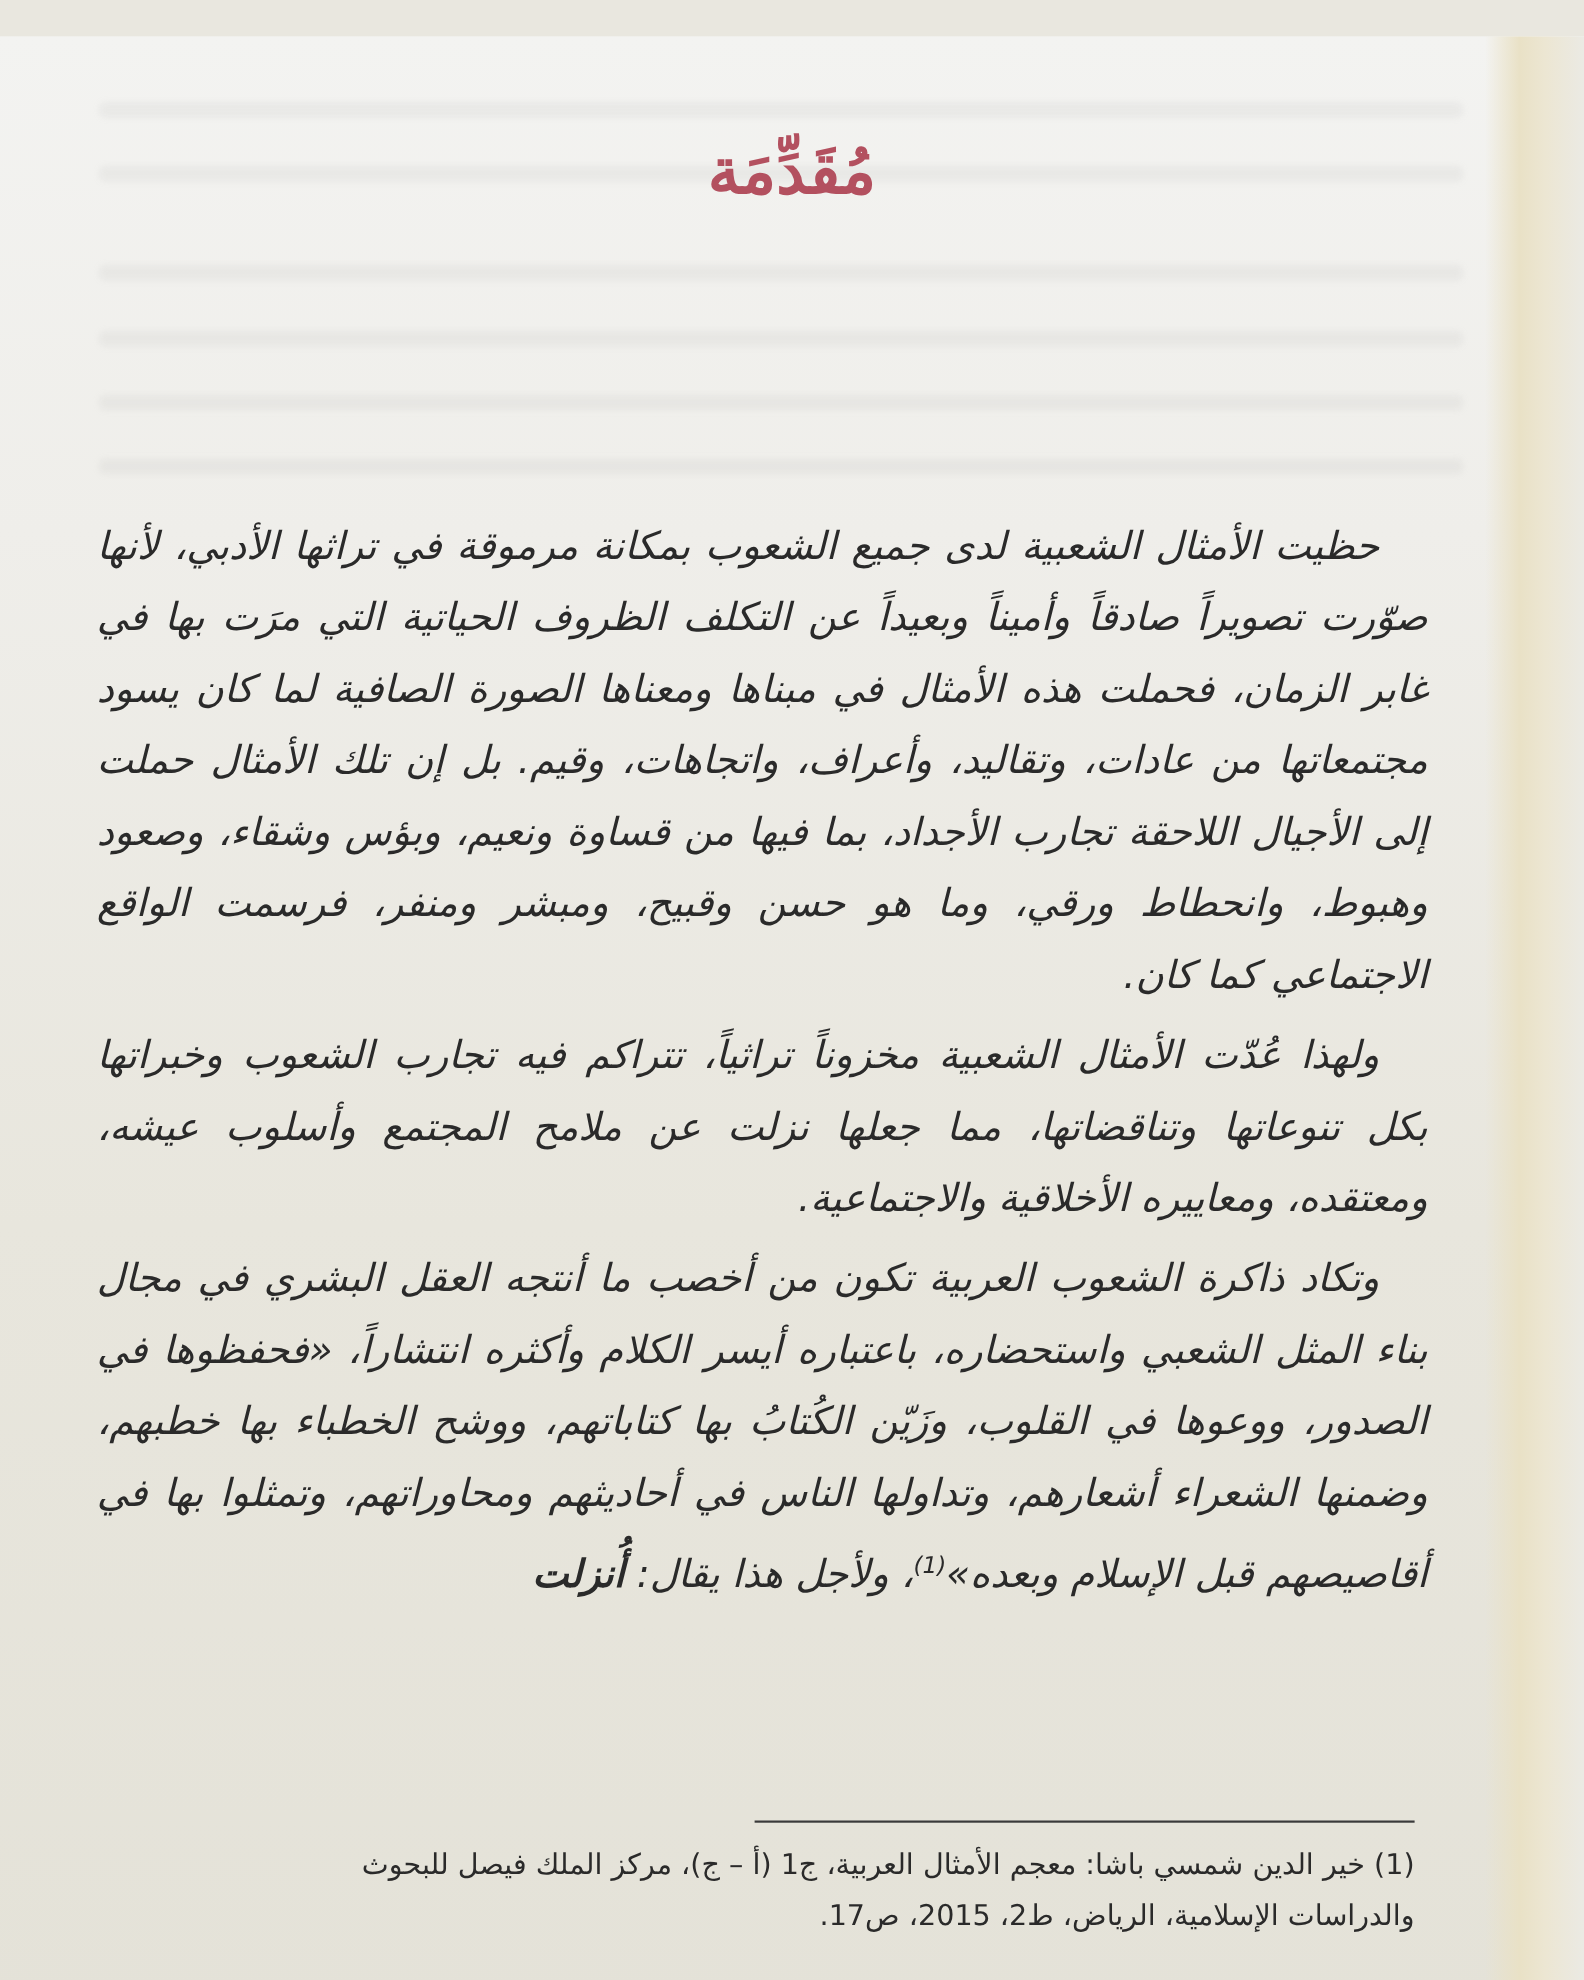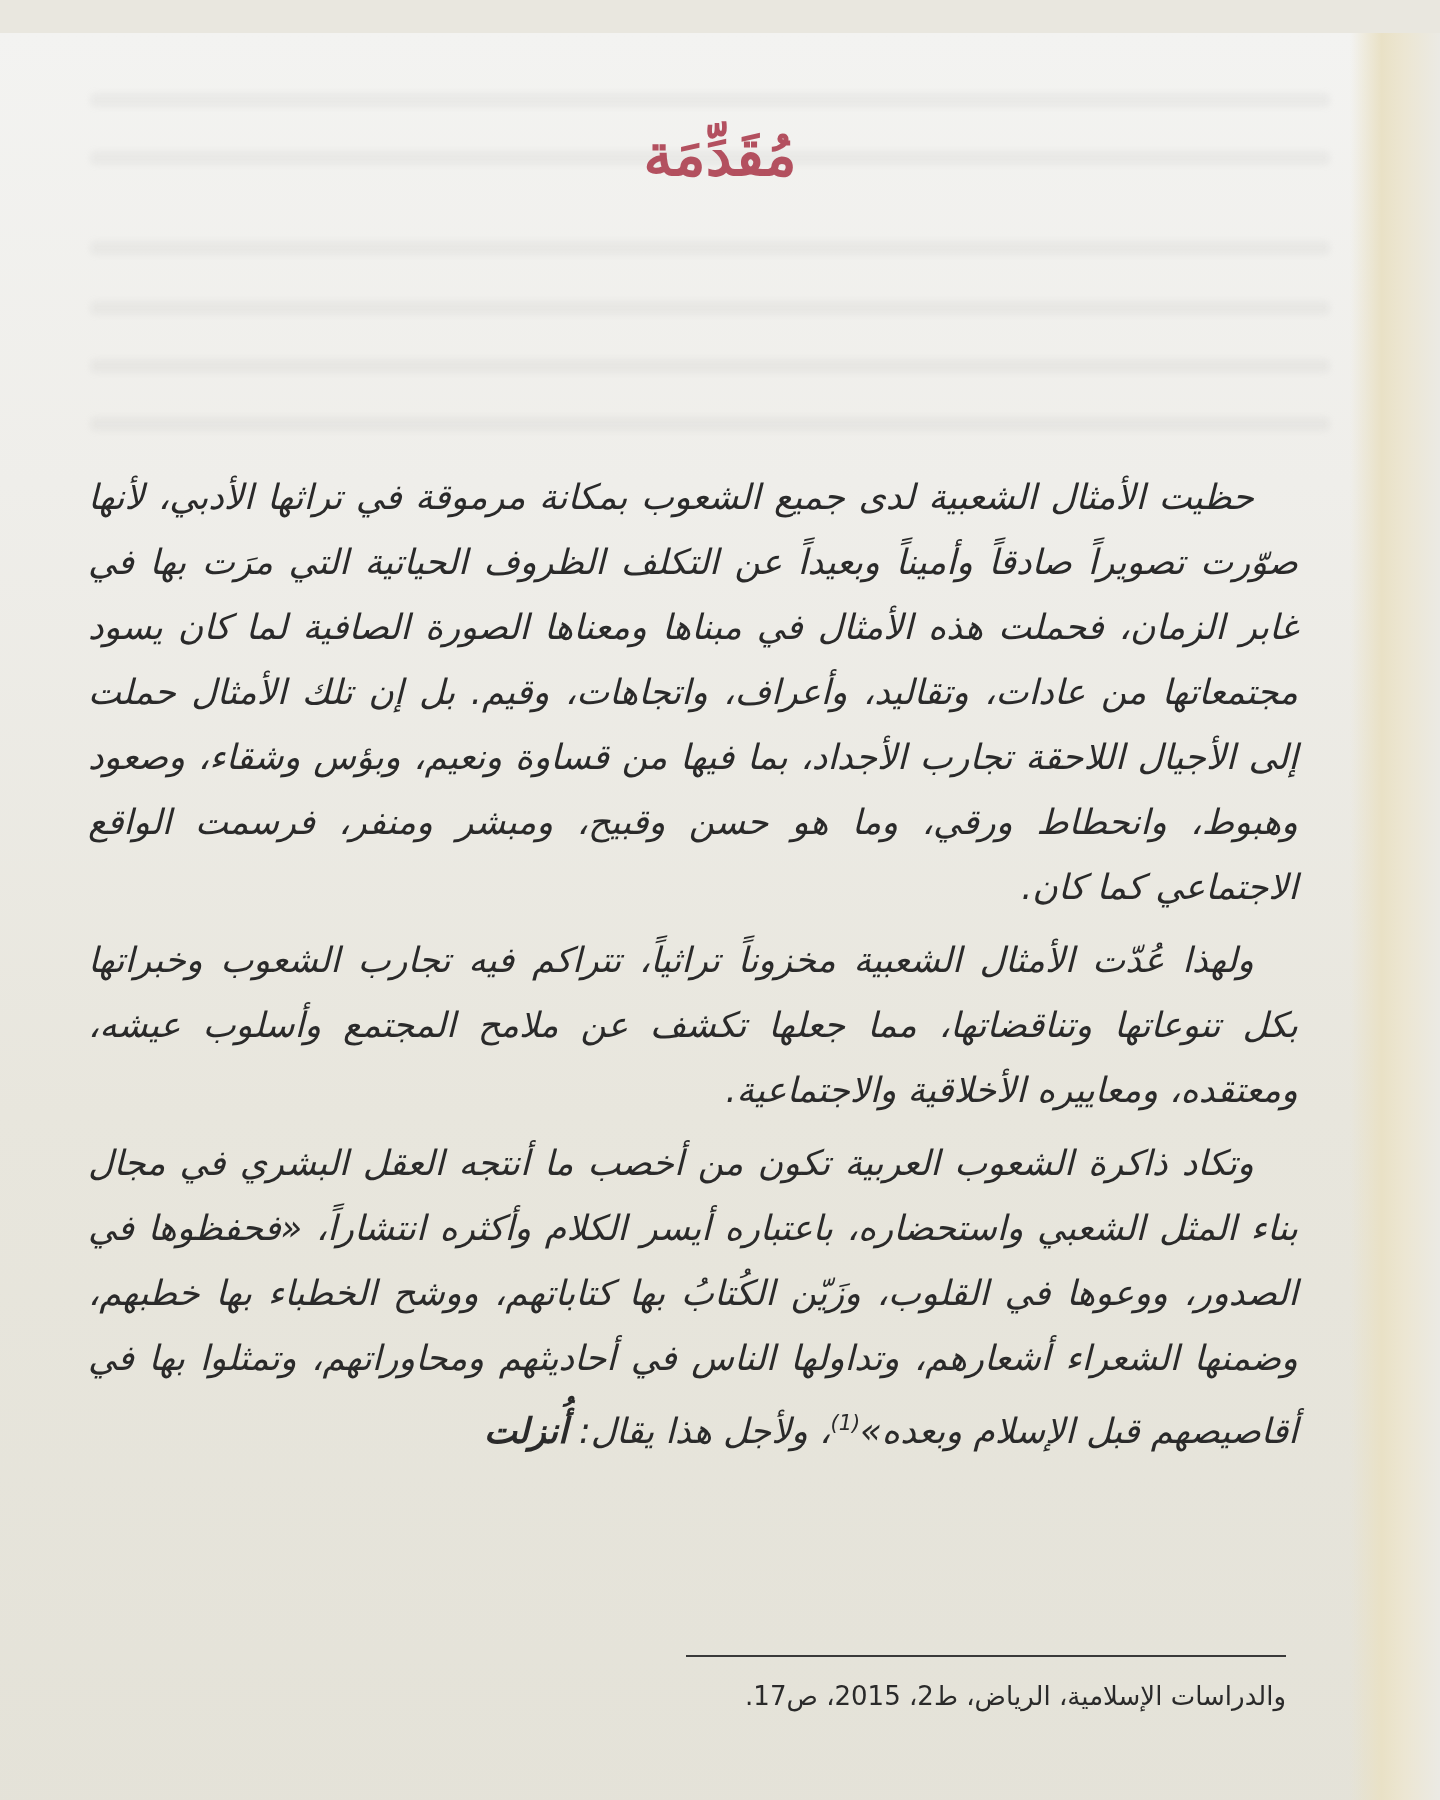--- a/index.html
+++ b/index.html
@@ -63,26 +63,27 @@
   <div class="bleed" style="top:268px"></div>
   <div class="bleed" style="top:326px"></div>
   <div class="bleed" style="top:384px"></div>
 
   <div class="gutter"></div>
 
   <div class="title">مُقَدِّمَة</div>
 
   <div class="body-text">
     <p class="indent">حظيت الأمثال الشعبية لدى جميع الشعوب بمكانة مرموقة في تراثها الأدبي، لأنها صوّرت تصويراً صادقاً وأميناً وبعيداً عن التكلف الظروف الحياتية التي مرَت بها في غابر الزمان، فحملت هذه الأمثال في مبناها ومعناها الصورة الصافية لما كان يسود مجتمعاتها من عادات، وتقاليد، وأعراف، واتجاهات، وقيم. بل إن تلك الأمثال حملت إلى الأجيال اللاحقة تجارب الأجداد، بما فيها من قساوة ونعيم، وبؤس وشقاء، وصعود وهبوط، وانحطاط ورقي، وما هو حسن وقبيح، ومبشر ومنفر، فرسمت الواقع الاجتماعي كما كان.</p>
-    <p class="indent">ولهذا عُدّت الأمثال الشعبية مخزوناً تراثياً، تتراكم فيه تجارب الشعوب وخبراتها بكل تنوعاتها وتناقضاتها، مما جعلها تكشف عن ملامح المجتمع وأسلوب عيشه، ومعتقده، ومعاييره الأخلاقية والاجتماعية.</p>
+    <p class="indent">ولهذا عُدّت الأمثال الشعبية مخزوناً تراثياً، تتراكم فيه تجارب الشعوب وخبراتها بكل تنوعاتها وتناقضاتها، مما جعلها نزلت عن ملامح المجتمع وأسلوب عيشه، ومعتقده، ومعاييره الأخلاقية والاجتماعية.</p>
     <p class="indent">
       <span>وتكاد ذاكرة الشعوب العربية تكون من أخصب ما أنتجه العقل البشري في مجال بناء المثل الشعبي واستحضاره، باعتباره أيسر الكلام وأكثره انتشاراً، «فحفظوها في الصدور، ووعوها في القلوب، وزَيّن الكُتابُ بها كتاباتهم، ووشح الخطباء بها خطبهم، وضمنها الشعراء أشعارهم، وتداولها الناس في أحاديثهم ومحاوراتهم، وتمثلوا بها في أقاصيصهم قبل الإسلام وبعده»</span><sup>(1)</sup><span>، ولأجل هذا يقال: </span><b class="em">أُنزلت</b>
     </p>
   </div>
 
   <div class="rule"></div>
 
   <div class="footnote">
+    <div>(1) خير الدين شمسي باشا: معجم الأمثال العربية، ج1 (أ – ج)، مركز الملك فيصل للبحوث</div>
     <div class="cont">والدراسات الإسلامية، الرياض، ط2، 2015، ص17.</div>
   </div>
 
   <div class="page-num">11</div>
 </div>
 
 </body></html>

